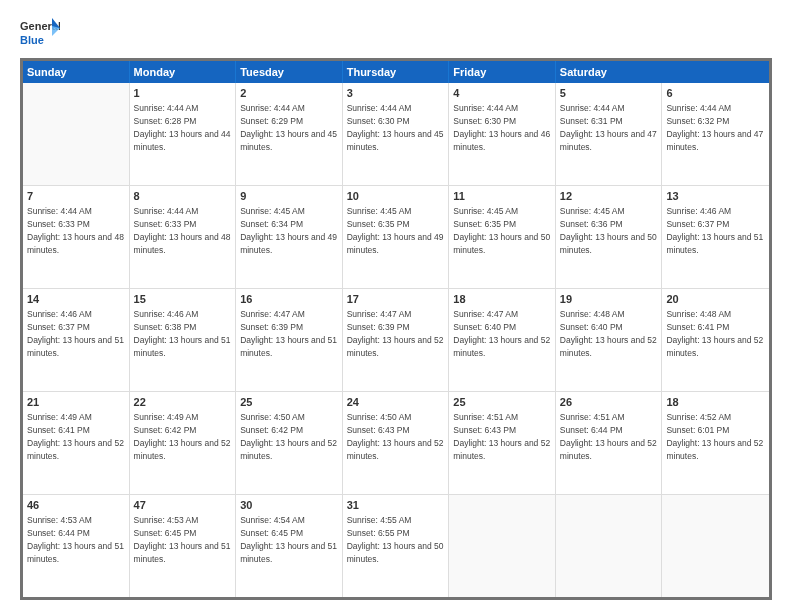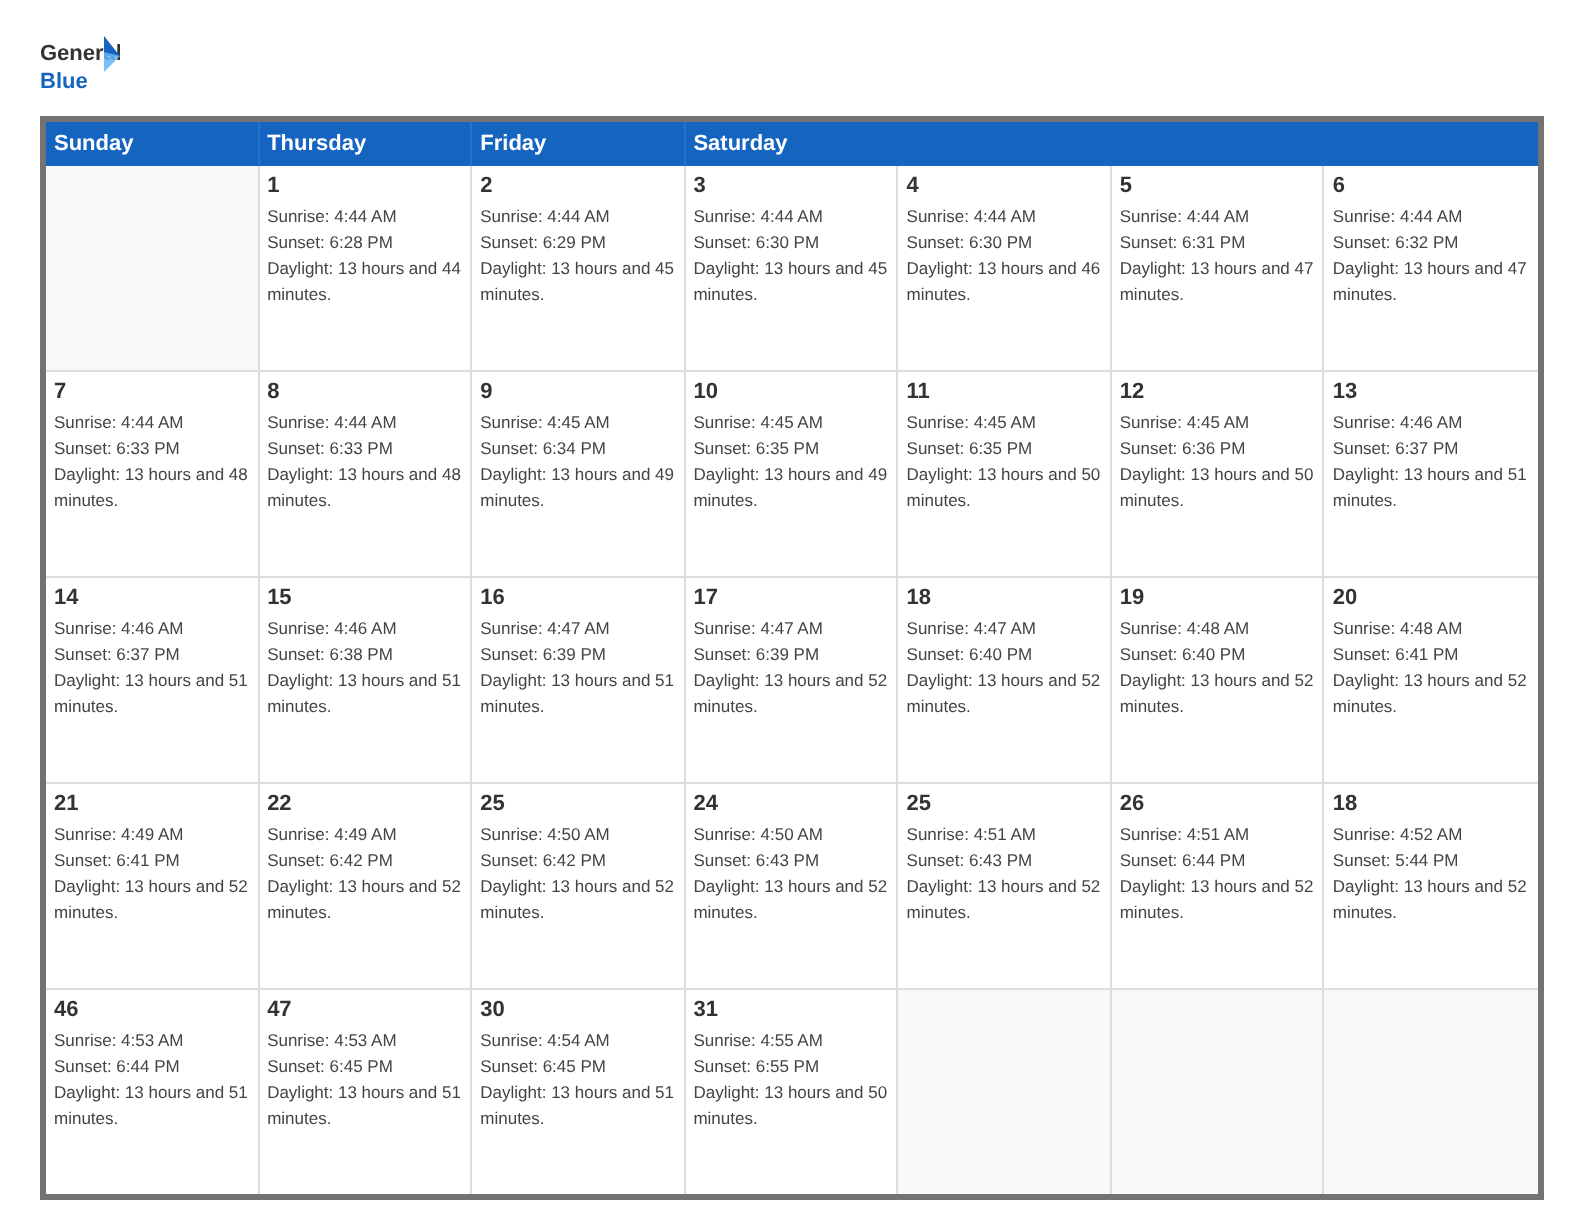--- a/index.html
+++ b/index.html
@@ -113,20 +113,22 @@
 </div>
     <div class="title-block">
       <h1></h1>
       <h2></h2>
     </div>
   </div>
 
   <div class="calendar">
     <div class="cal-header">
     <div class="cal-header-cell">Sunday</div>
+        <div class="cal-header-cell">Monday</div>
+        <div class="cal-header-cell">Tuesday</div>
         <div class="cal-header-cell">Thursday</div>
         <div class="cal-header-cell">Friday</div>
         <div class="cal-header-cell">Saturday</div>
       </div>
     <div class="cal-body">
     <div class="cal-row">
           <div class="cal-cell empty"></div>
           <div class="cal-cell"><span class="day-number">1</span><span class="cell-text" style="white-space: pre-line;">Sunrise: 4:44 AM
 Sunset: 6:28 PM
 Daylight: 13 hours and 44 minutes.</span></div>
@@ -205,21 +207,21 @@
           <div class="cal-cell"><span class="day-number">24</span><span class="cell-text" style="white-space: pre-line;">Sunrise: 4:50 AM
 Sunset: 6:43 PM
 Daylight: 13 hours and 52 minutes.</span></div>
           <div class="cal-cell"><span class="day-number">25</span><span class="cell-text" style="white-space: pre-line;">Sunrise: 4:51 AM
 Sunset: 6:43 PM
 Daylight: 13 hours and 52 minutes.</span></div>
           <div class="cal-cell"><span class="day-number">26</span><span class="cell-text" style="white-space: pre-line;">Sunrise: 4:51 AM
 Sunset: 6:44 PM
 Daylight: 13 hours and 52 minutes.</span></div>
           <div class="cal-cell"><span class="day-number">18</span><span class="cell-text" style="white-space: pre-line;">Sunrise: 4:52 AM
-Sunset: 5:44 PM
+Sunset: 6:01 PM
 Daylight: 13 hours and 52 minutes.</span></div>
         </div>
         <div class="cal-row">
           <div class="cal-cell"><span class="day-number">46</span><span class="cell-text" style="white-space: pre-line;">Sunrise: 4:53 AM
 Sunset: 6:44 PM
 Daylight: 13 hours and 51 minutes.</span></div>
           <div class="cal-cell"><span class="day-number">47</span><span class="cell-text" style="white-space: pre-line;">Sunrise: 4:53 AM
 Sunset: 6:45 PM
 Daylight: 13 hours and 51 minutes.</span></div>
           <div class="cal-cell"><span class="day-number">30</span><span class="cell-text" style="white-space: pre-line;">Sunrise: 4:54 AM

